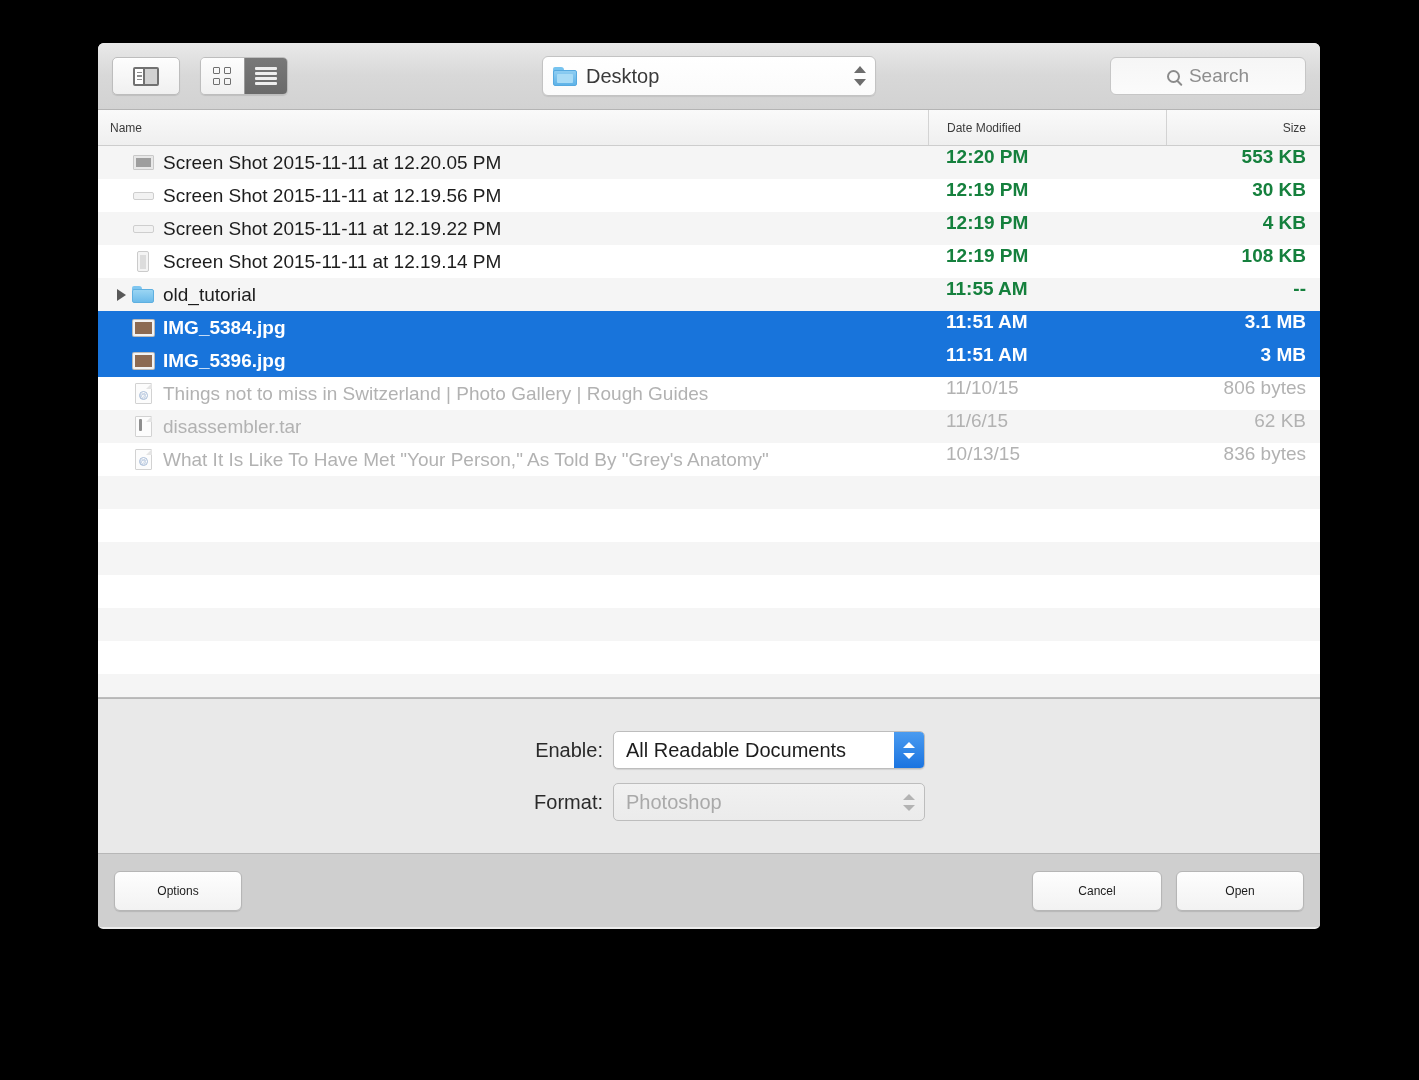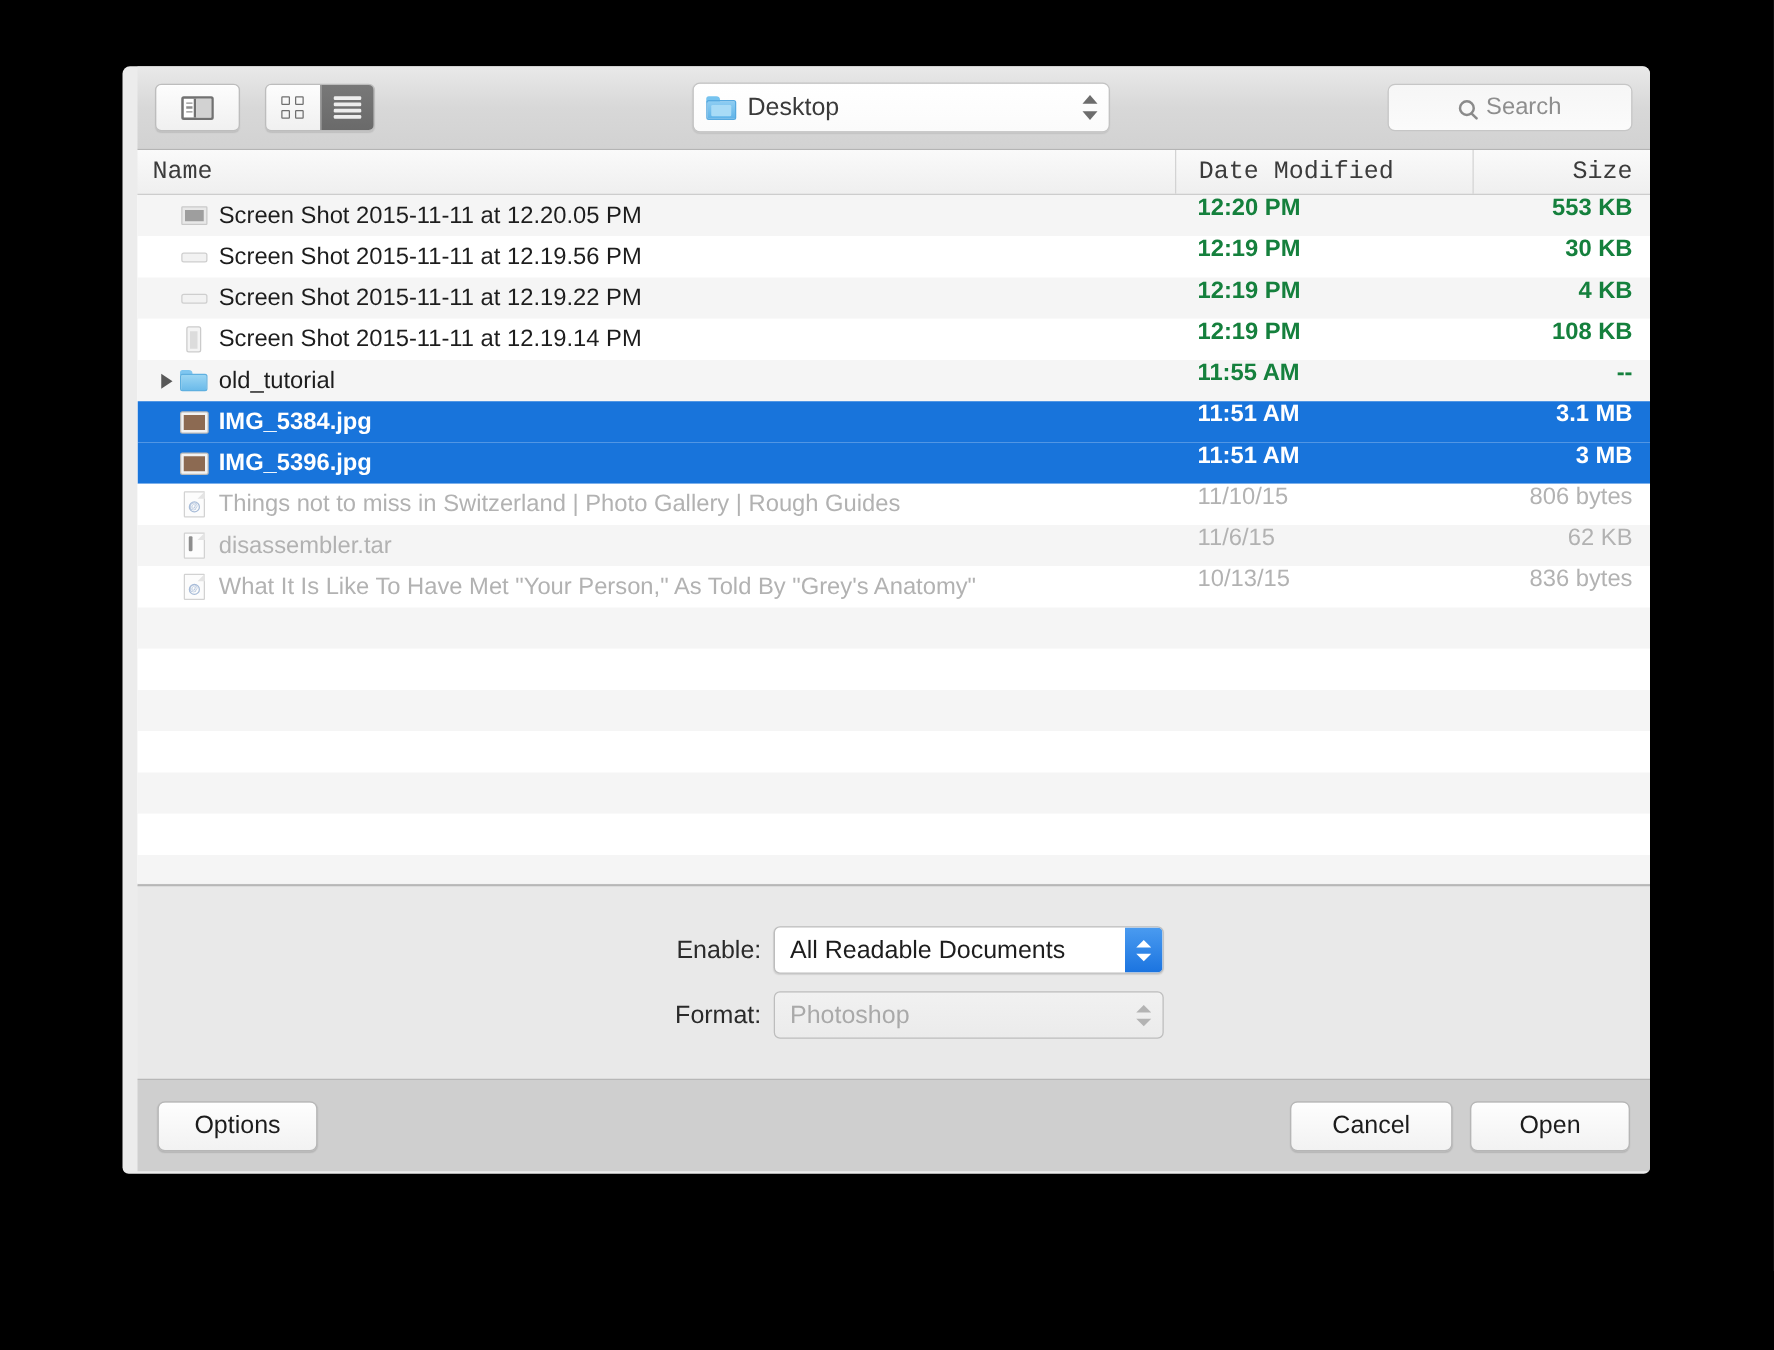--- a/index.html
+++ b/index.html
@@ -5,27 +5,26 @@
   * { box-sizing: border-box; margin: 0; padding: 0; }
   html, body {
     width: 1419px; height: 1080px;
     background: #000;
     font-family: "Liberation Sans", sans-serif;
     overflow: hidden;
   }
 
   #dialog {
     position: absolute;
-    left: 98px; top: 53px;
+    left: 98px; top: 43px;
     width: 1222px; height: 886px;
     background: #ececec;
     border-radius: 6px 6px 5px 5px;
     overflow: hidden;
     box-shadow: 0 6px 22px rgba(0,0,0,0.55);
-    padding-left: 12px;
   }
 
   
   #toolbar {
     position: relative;
     height: 67px;
     background: linear-gradient(to bottom, #e9e9e9 0%, #d8d8d8 50%, #d2d2d2 100%);
     border-bottom: 1px solid #b4b4b4;
   }
 
@@ -131,21 +130,21 @@
     width: 7px; height: 2px; background: #8b8b8b;
     transform: rotate(45deg); border-radius: 1px;
   }
   #search-placeholder { font-size: 19px; color: #8e8e8e; }
 
   
   #col-header {
     display: flex; height: 36px;
     background: linear-gradient(to bottom, #fafafa, #efefef);
     border-bottom: 1px solid #cdcdcd;
-    font-size: 20px; color: #3b3b3b; font-family: Liberation Mono, monospace;
+    font-size: 12px; color: #3b3b3b;
   }
   #col-header .hc { display: flex; align-items: center; cursor: default; }
   #hc-name { width: 830px; padding-left: 12px; }
   #hc-date { width: 238px; padding-left: 18px; border-left: 1px solid #d3d3d3; }
   #hc-size { flex: 1; padding-right: 14px; justify-content: flex-end;
              border-left: 1px solid #d3d3d3; }
 
   
   #file-list {
     height: 552px; background: #fff; overflow: hidden;
@@ -296,21 +295,21 @@
     height: 73px; background: #cfcfcf;
     display: flex; align-items: center;
     padding: 0 16px; position: relative;
   }
   .btn {
     height: 40px; border-radius: 6px;
     border: 1px solid #b6b6b6;
     background: linear-gradient(to bottom, #fefefe, #f2f2f2);
     box-shadow: 0 1px 1px rgba(0,0,0,0.12);
     display: flex; align-items: center; justify-content: center;
-    font-size: 20px; color: #1c1c1c; padding: 0 20px; cursor: default;
+    font-size: 12px; color: #1c1c1c; padding: 0 20px; cursor: default;
   }
   #btn-options { min-width: 128px; }
   #footer .right { margin-left: auto; display: flex; gap: 14px; }
   #btn-cancel { min-width: 130px; }
   #btn-open   { min-width: 128px; }
 </style>
 </head>
 <body>
 
 <div id="dialog">

